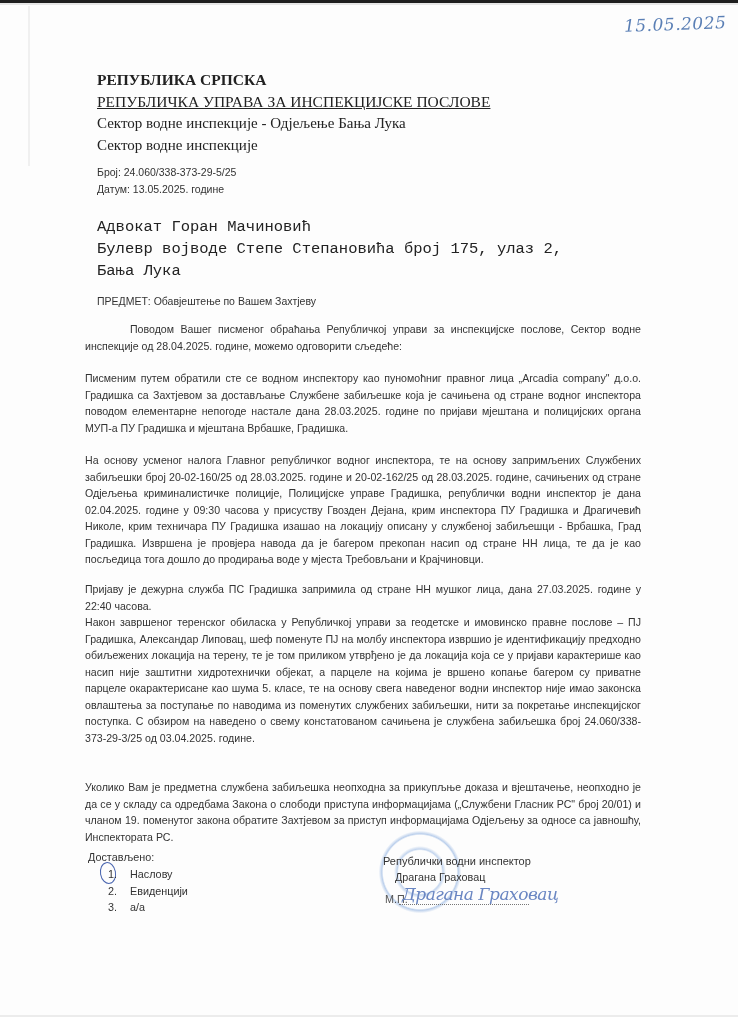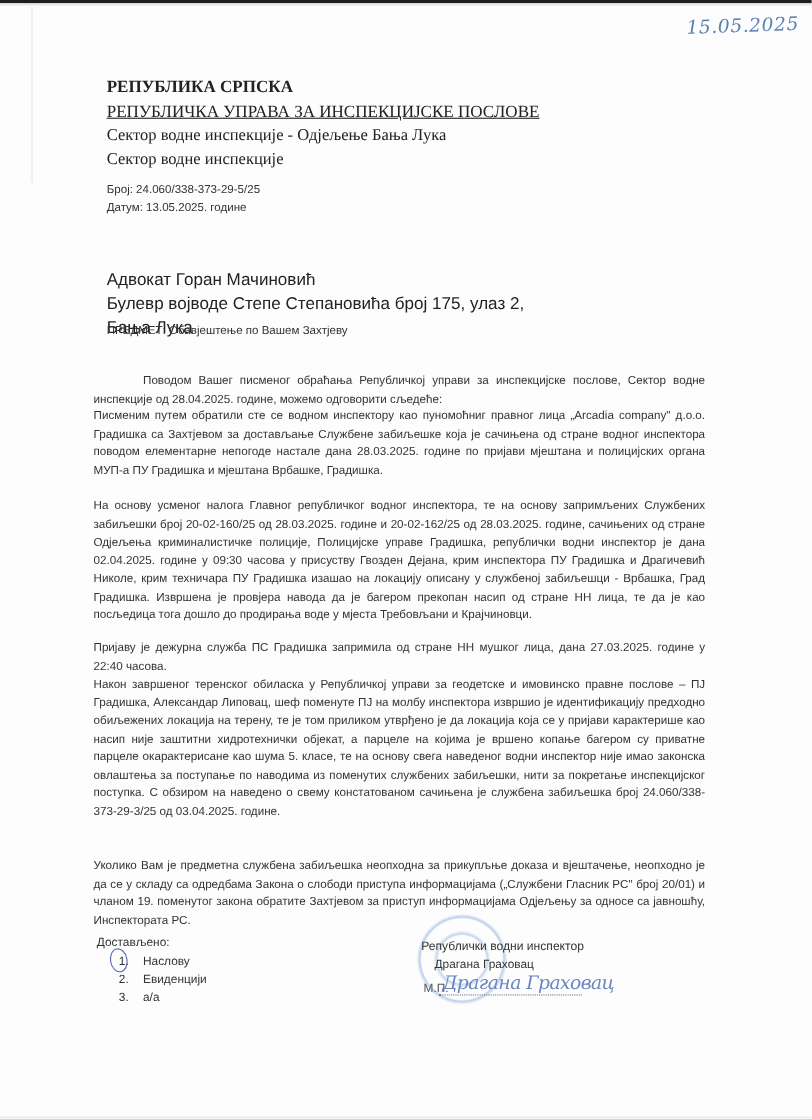--- a/index.html
+++ b/index.html
@@ -21,32 +21,32 @@
 
     .hdr { position: absolute; left: 97px; font-family: "Liberation Serif", serif; color: #222; }
     .hdr1 { top: 71px; font-size: 15.5px; font-weight: bold; }
     .hdr2 { top: 93px; font-size: 15.5px; text-decoration: underline; }
     .hdr3 { top: 115px; font-size: 15px; }
     .hdr4 { top: 137px; font-size: 15px; }
     .ref { position: absolute; left: 97px; font-size: 10.5px; color: #333; }
     .ref1 { top: 166px; }
     .ref2 { top: 183px; }
 
-    .addr { position: absolute; left: 97px; font-family: Liberation Sans, sans-serif; font-size: 15.5px; color: #222; margin-top: 28px; }
+    .addr { position: absolute; left: 97px; font-family: Liberation Mono, monospace; font-size: 15.5px; color: #222; }
     .addr1 { top: 218px; }
     .addr2 { top: 240px; }
     .addr3 { top: 262px; }
 
     .subject { position: absolute; left: 97px; top: 295px; font-size: 10.5px; color: #333; }
 
     .body {
       position: absolute; left: 85px; width: 556px;
       font-size: 10.6px; line-height: 16.5px; color: #333; text-align: justify;
     }
-    .p1 { top: 338px; text-indent: 45px; }
+    .p1 { top: 321px; text-indent: 45px; }
     .p2 { top: 370px; }
     .p3 { top: 452px; }
     .p4 { top: 581px; }
     .p5 { top: 614px; }
     .p6 { top: 779px; }
     .body p { margin: 0; }
 
     .delivered { position: absolute; left: 88px; top: 851px; font-size: 10.8px; color: #333; }
     .dlist { position: absolute; left: 108px; top: 866px; font-size: 10.8px; color: #333; line-height: 16.5px; }
     .dlist .row { display: flex; gap: 12px; }

